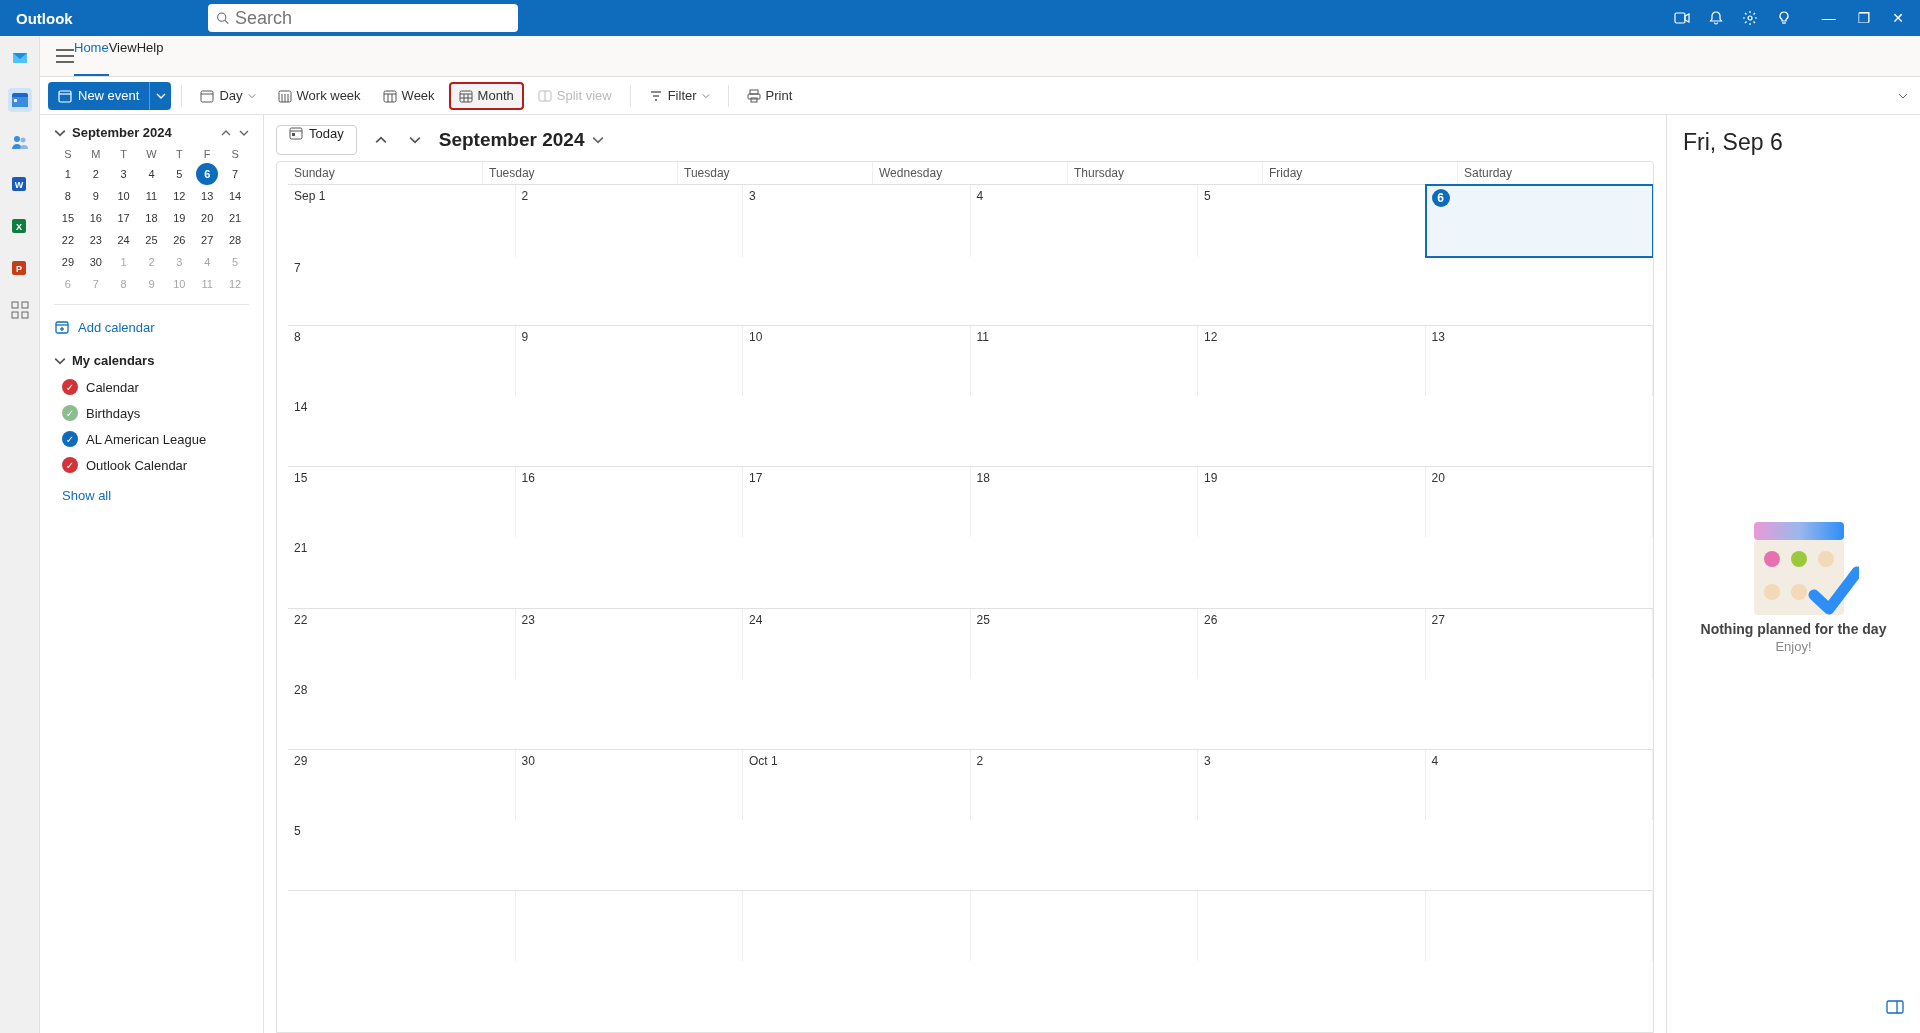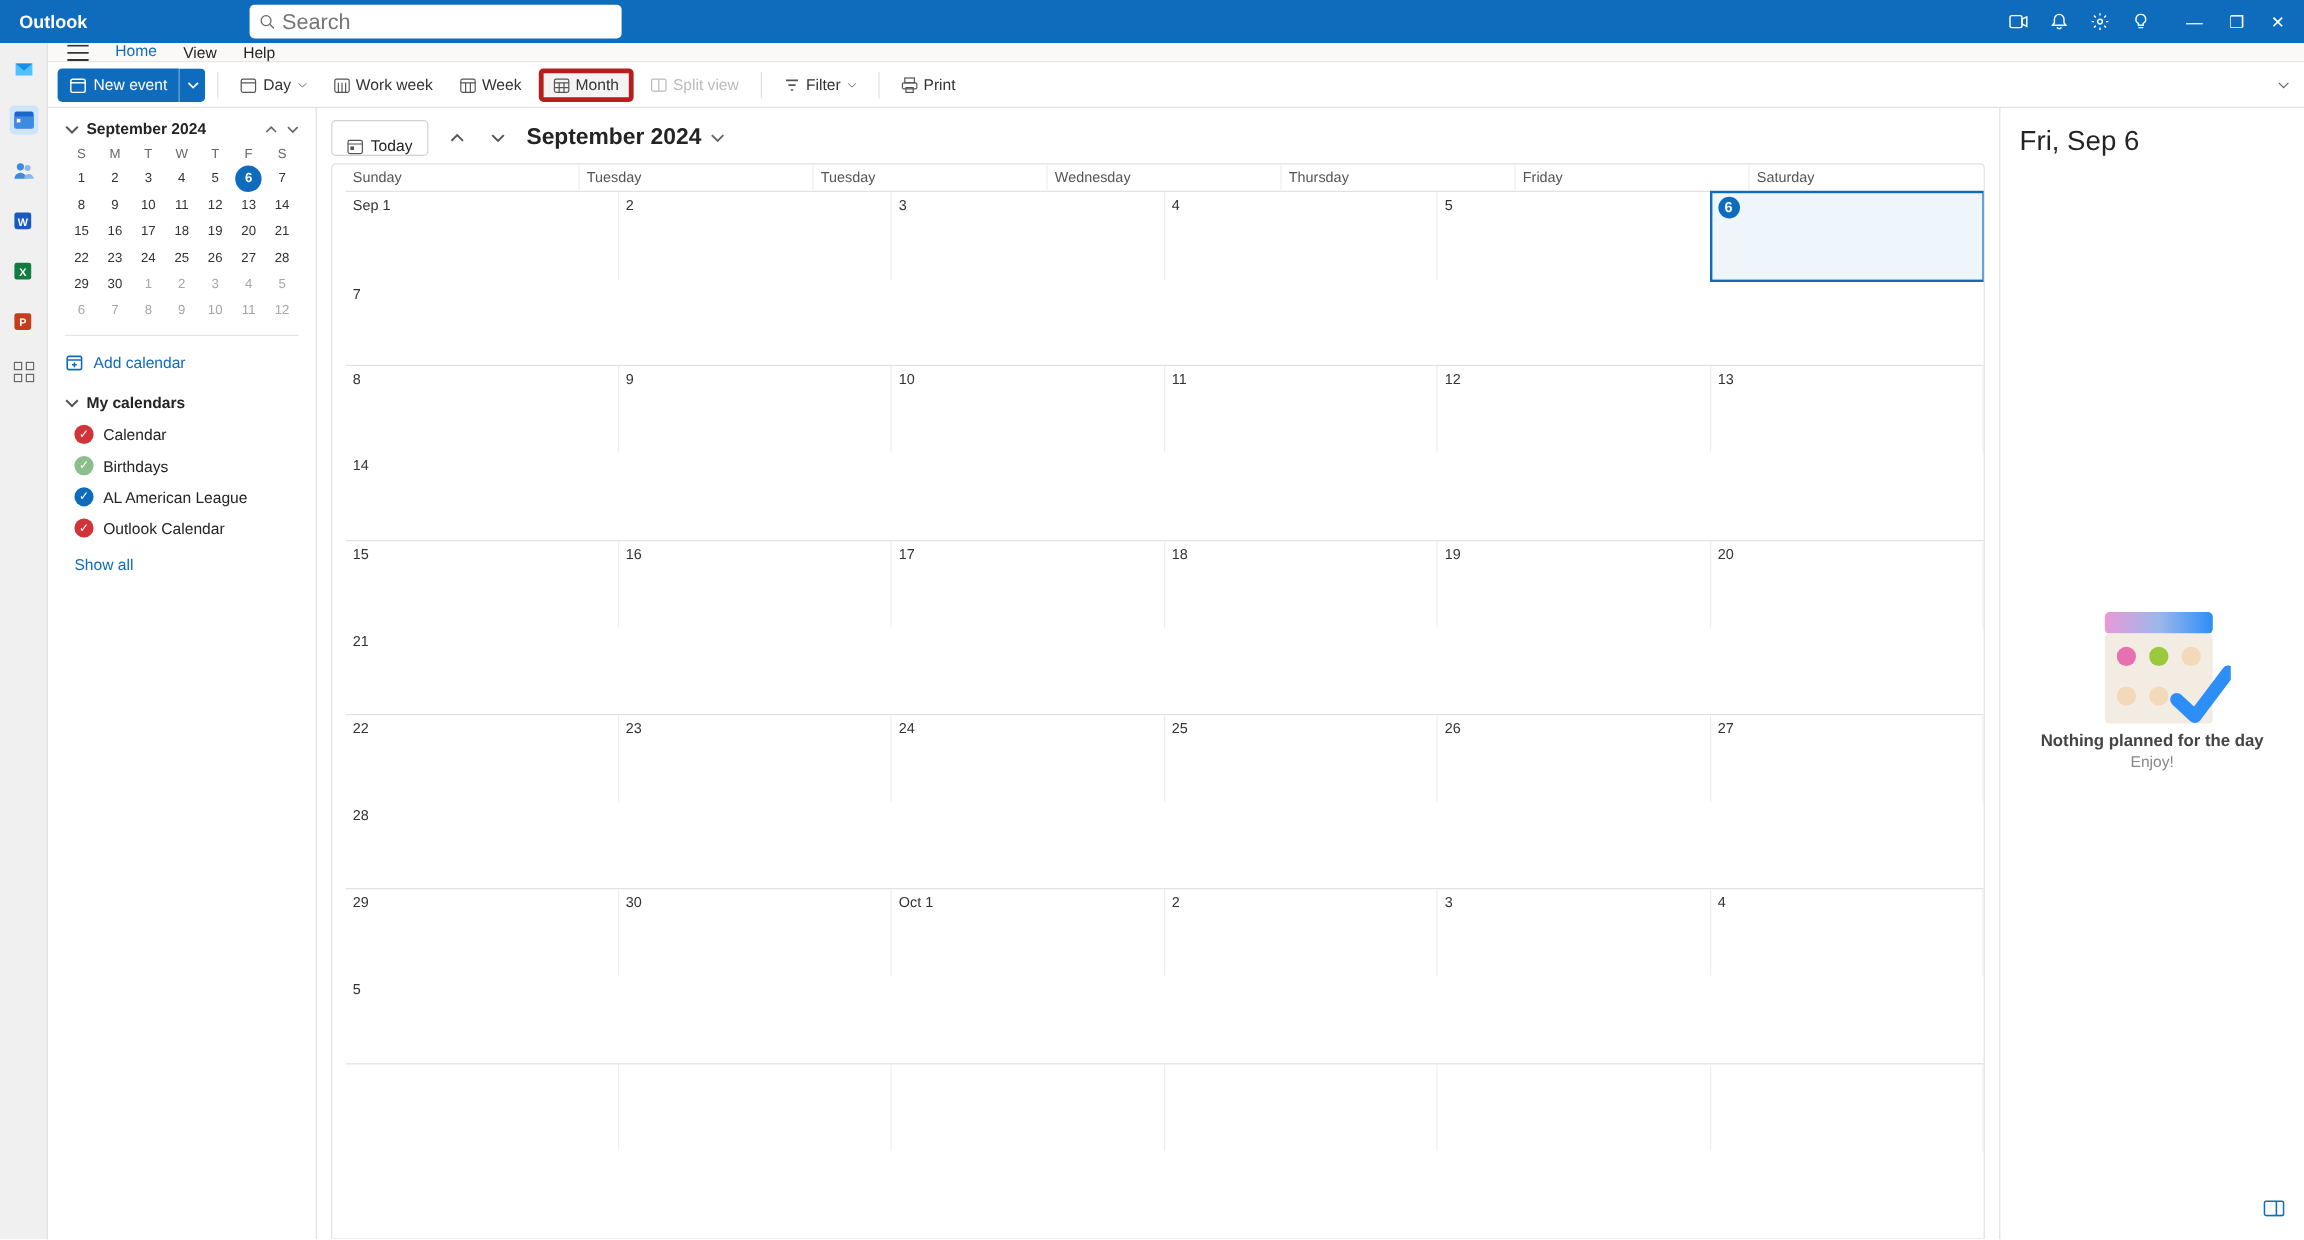--- a/index.html
+++ b/index.html
@@ -20,32 +20,32 @@
   
   .layout { display: flex; height: calc(100vh - 36px); }
   .app-rail { width: 40px; background: #f0f0f0; border-right: 1px solid #e1e1e1; display: flex; flex-direction: column; align-items: center; padding-top: 10px; gap: 18px; }
   .rail-icon { width: 24px; height: 24px; display: flex; align-items: center; justify-content: center; cursor: pointer; border-radius:4px; }
   .rail-icon.active { background: #cfe4fa; }
 
   
   .main-col { flex: 1; display: flex; flex-direction: column; }
 
   
-  .tabs-row { height: 16px; display: flex; align-items: center; border-bottom: 1px solid #e1e1e1; padding-left: 16px; gap: 22px; background: #faf9f8; }
+  .tabs-row { height: 41px; display: flex; border-bottom: 1px solid #e1e1e1; padding-left: 16px; background: #faf9f8; }
   .hamburger { width: 18px; cursor: pointer; }
   .tab { font-size: 13px; cursor: pointer; padding: 4px 0; }
   .tab.active { border-bottom: 2px solid #0f6cbd; color: #0f6cbd; font-weight: 500; }
 
   
   .ribbon { height: 38px; border-bottom: 1px solid #e1e1e1; display: flex; align-items: center; padding: 0 8px; gap: 6px; background: #fff; position: relative; }
   .new-event { background: #0f6cbd; color: #fff; height: 28px; border-radius: 4px 0 0 4px; display: flex; align-items: center; padding: 0 10px; gap: 6px; font-size: 13px; cursor: pointer; }
   .new-event-dd { background: #0f6cbd; color:#fff; height:28px; width:22px; border-radius: 0 4px 4px 0; display:flex; align-items:center; justify-content:center; cursor:pointer; border-left:1px solid rgba(255,255,255,.3); }
   .rbtn { height: 28px; display: flex; align-items: center; padding: 0 8px; gap: 5px; font-size: 13px; color: #333; cursor: pointer; border-radius: 4px; }
   .rbtn.disabled { color: #bbb; cursor: default; }
-  .rbtn.active { border: 4px solid #b91c1c; background: #f3f3f3; }
+  .rbtn.active { border: 2px solid #b91c1c; background: #f3f3f3; }
   .rsep { width: 1px; height: 22px; background: #e1e1e1; margin: 0 4px; }
   .ribbon .expand { margin-left: auto; color:#666; cursor:pointer; padding-right:4px; }
 
   
   .content { flex: 1; display: flex; overflow: hidden; }
 
   
   .sidebar { width: 224px; border-right: 1px solid #e1e1e1; padding: 10px 14px; overflow-y: auto; }
   .mini-head { display: flex; align-items: center; gap: 6px; font-size: 13px; font-weight: 600; margin-bottom: 6px; }
   .mini-nav { margin-left: auto; display: flex; gap: 8px; color: #666; }
@@ -57,21 +57,21 @@
   .side-divider { border-top:1px solid #e6e6e6; margin:10px 0; }
   .add-cal { display:flex; align-items:center; gap:8px; color:#0f6cbd; font-size:13px; cursor:pointer; padding:4px 0; }
   .side-section { display:flex; align-items:center; gap:6px; font-weight:600; font-size:13px; margin:14px 0 6px; cursor:pointer;}
   .cal-item { display:flex; align-items:center; gap:8px; font-size:13px; padding:5px 0 5px 8px; cursor:pointer; }
   .cal-dot { width:16px; height:16px; border-radius:50%; display:flex; align-items:center; justify-content:center; color:#fff; font-size:10px; }
   .show-all { color:#0f6cbd; font-size:13px; padding:10px 0 0 8px; cursor:pointer; }
 
   
   .cal-main { flex:1; display:flex; flex-direction:column; padding:10px 12px 0 12px; overflow:hidden; }
   .cal-toolbar { display:flex; align-items:center; gap:14px; margin-bottom:6px; }
-  .today-btn { border:1px solid #d1d1d1; border-radius:4px; height:30px; padding:0 12px; display:flex; align-items:flex-end; gap:6px; cursor:pointer; font-size:13px; }
+  .today-btn { border:1px solid #d1d1d1; border-radius:4px; height:30px; padding:0 12px; display:flex; align-items:flex-start; gap:6px; cursor:pointer; font-size:13px; }
   .nav-arrow { color:#666; cursor:pointer; padding:4px; }
   .cal-title { font-size:19px; font-weight:600; display:flex; align-items:center; gap:8px; }
   .cal-grid-wrap { flex:1; border:1px solid #e1e1e1; border-radius:4px 4px 0 0; display:flex; flex-direction:column; overflow:hidden;padding-left:11px; }
   .dow-row { display:grid; grid-template-columns: repeat(7,1fr); border-bottom:1px solid #e1e1e1; }
   .dow-cell { font-size:12px; color:#555; padding:4px 6px; border-right:1px solid #eee; }
   .dow-cell:last-child{border-right:none;}
   .weeks { flex:1; display:grid; grid-template-rows: repeat(6,1fr); }
   .week { display:grid; grid-template-columns: repeat(6,1fr); border-bottom:1px solid #e1e1e1; }
   .week:last-child{border-bottom:none;}
   .day-cell { border-right:1px solid #eee; padding:4px 6px; font-size:12px; color:#333; position:relative; }

